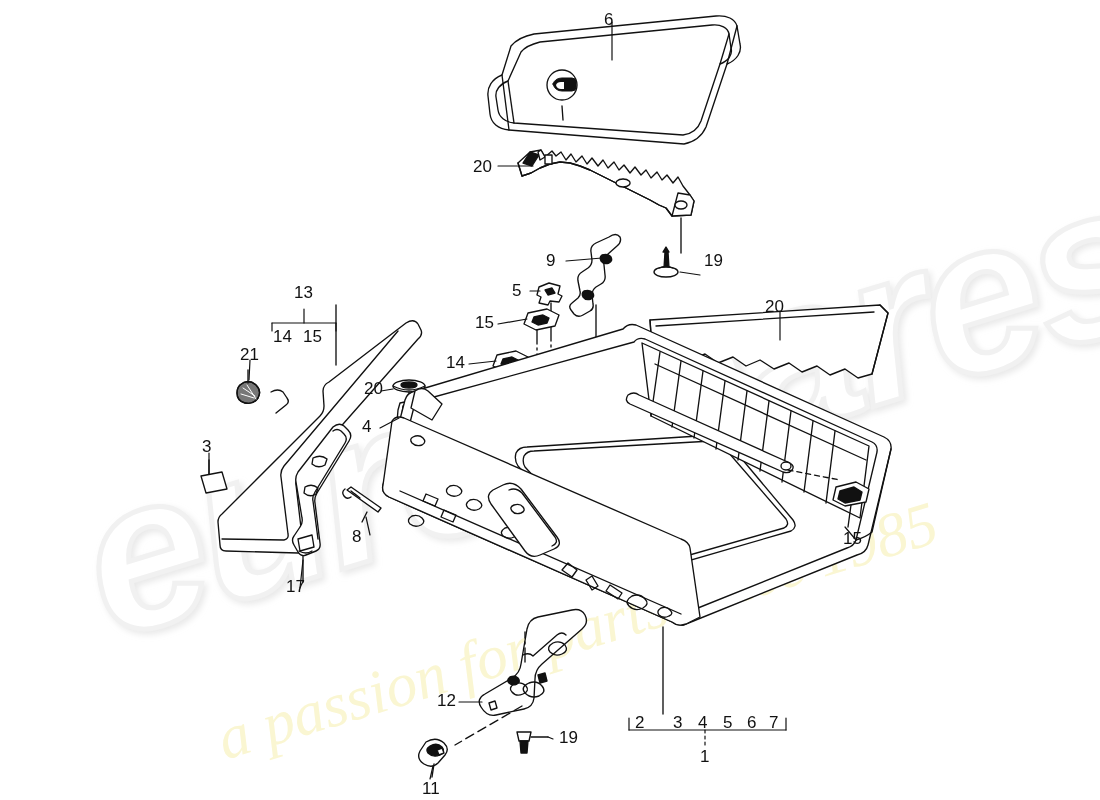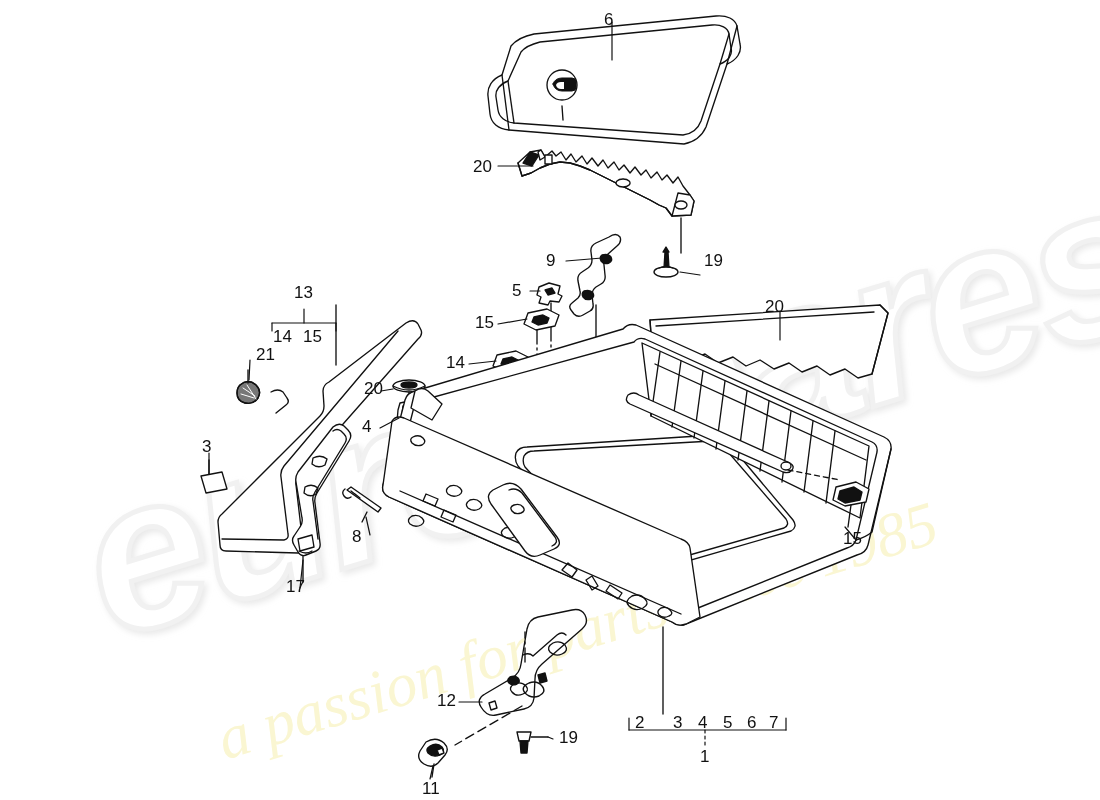--- a/index.html
+++ b/index.html
@@ -316,21 +316,21 @@
     <div class="lbl" style="left:546px;top:252px">9</div>
     <div class="lbl" style="left:704px;top:252px">19</div>
     <div class="lbl" style="left:512px;top:282px">5</div>
 
     <div class="lbl" style="left:294px;top:284px">13</div>
     <div class="lbl" style="left:273px;top:328px">14</div>
     <div class="lbl" style="left:303px;top:328px">15</div>
 
     <div class="lbl" style="left:475px;top:314px">15</div>
     <div class="lbl" style="left:765px;top:298px">20</div>
-    <div class="lbl" style="left:256px;top:346px">21</div>
+    <div class="lbl" style="left:240px;top:346px">21</div>
     <div class="lbl" style="left:446px;top:354px">14</div>
     <div class="lbl" style="left:364px;top:380px">20</div>
     <div class="lbl" style="left:362px;top:418px">4</div>
     <div class="lbl" style="left:202px;top:438px">3</div>
     <div class="lbl" style="left:843px;top:530px">15</div>
     <div class="lbl" style="left:352px;top:528px">8</div>
     <div class="lbl" style="left:286px;top:578px">17</div>
     <div class="lbl" style="left:437px;top:692px">12</div>
     <div class="lbl" style="left:559px;top:729px">19</div>
     <div class="lbl" style="left:422px;top:780px">11</div>

